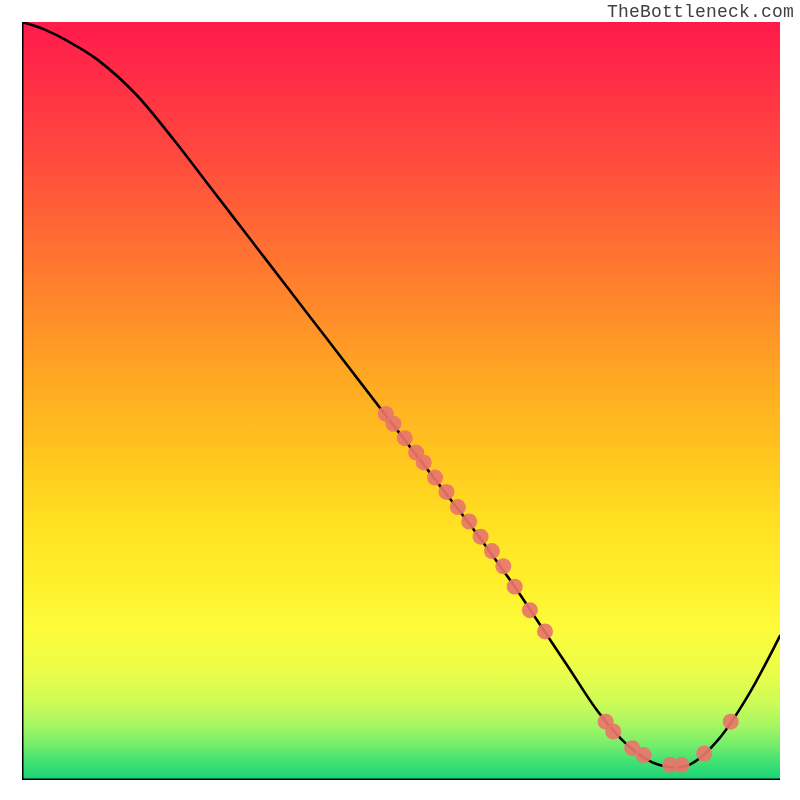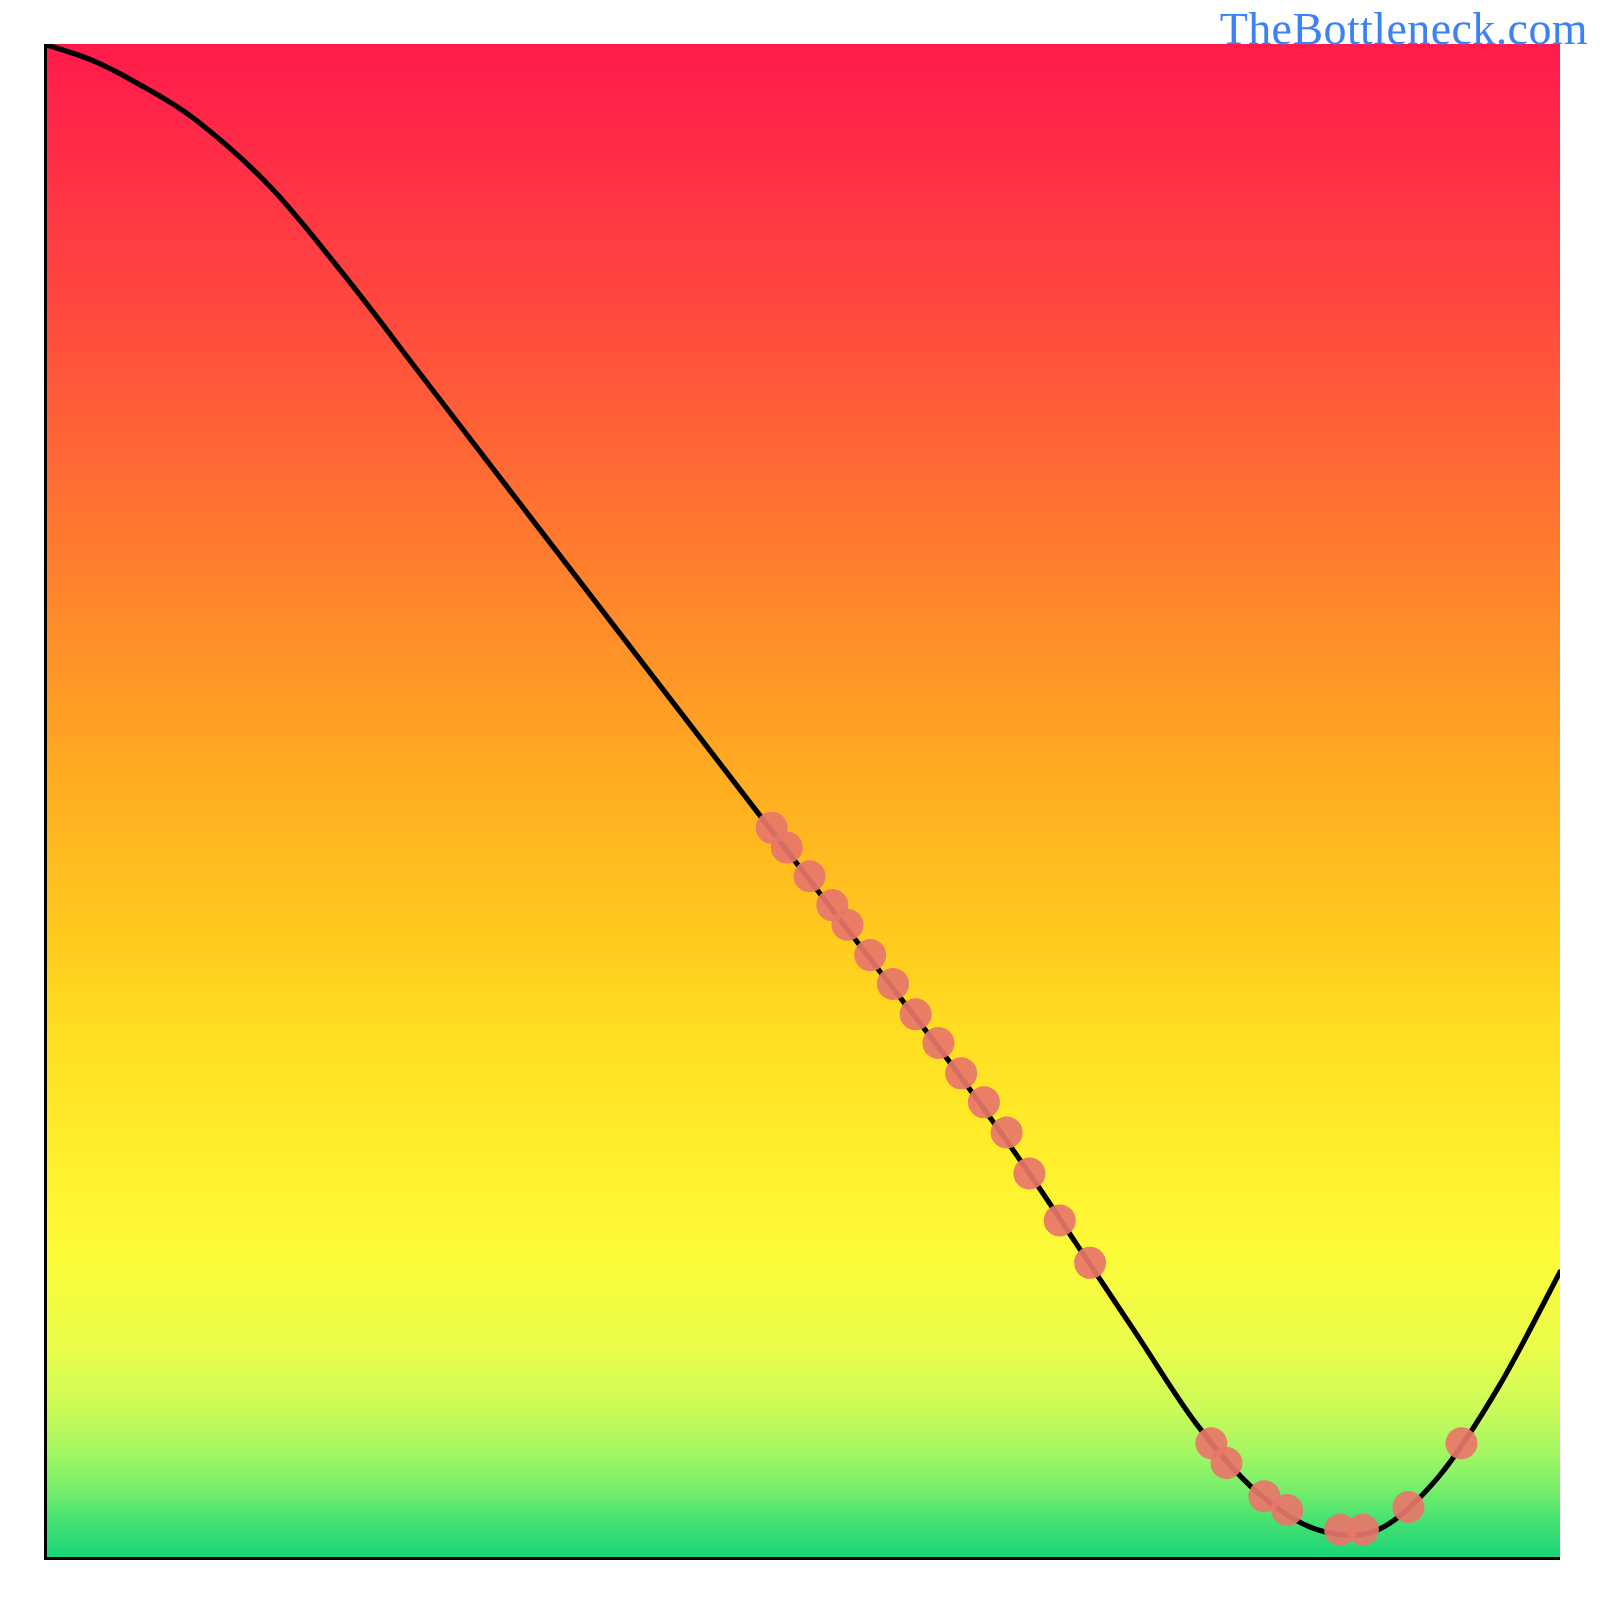--- a/index.html
+++ b/index.html
@@ -16,24 +16,24 @@
     left: 22px;
     top: 22px;
     width: 758px;
     height: 758px;
     box-sizing: border-box;
   }
   .watermark {
     position: absolute;
     top: 2px;
     right: 6px;
-    font-size: 23px;
+    font-size: 18px;
     font-weight: 500;
-    color: #3b82f6;
-    font-family: Liberation Serif, serif;
+    color: #404040;
+    font-family: Liberation Mono, monospace;
     z-index: 5;
     letter-spacing: 0.2px;
   }
   svg {
     display: block;
   }
 </style>
 </head>
 <body>
 

